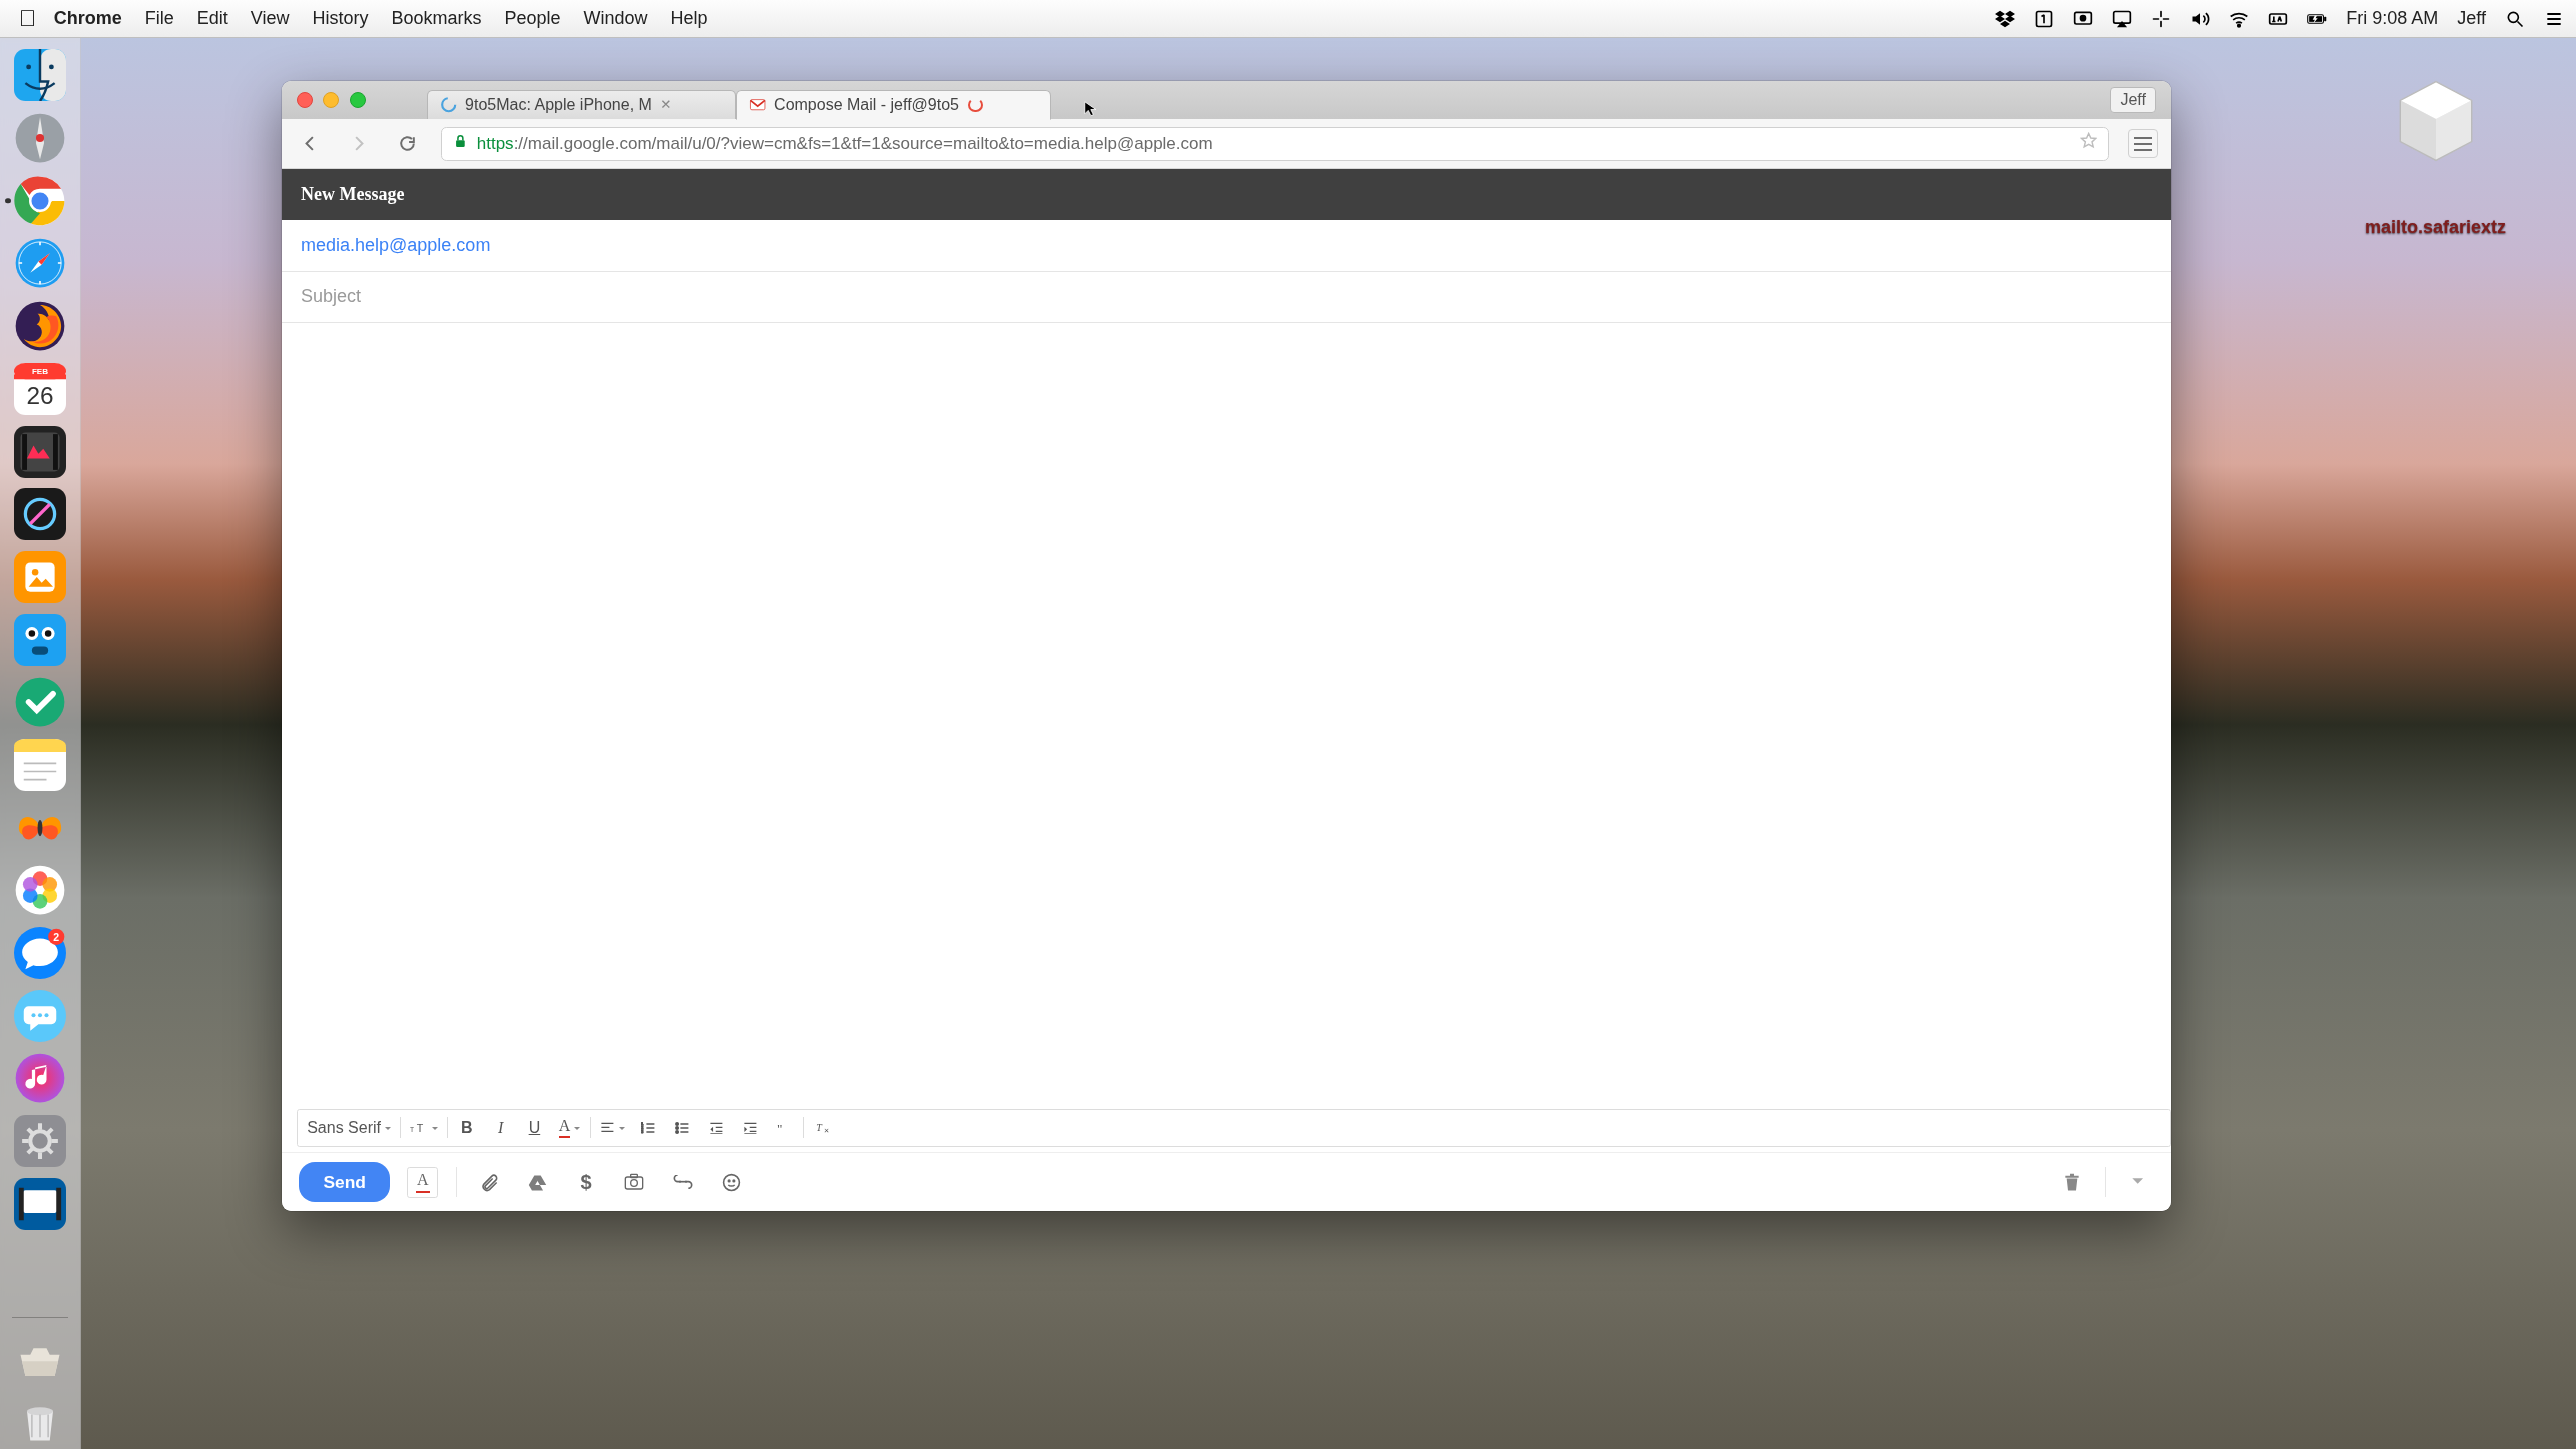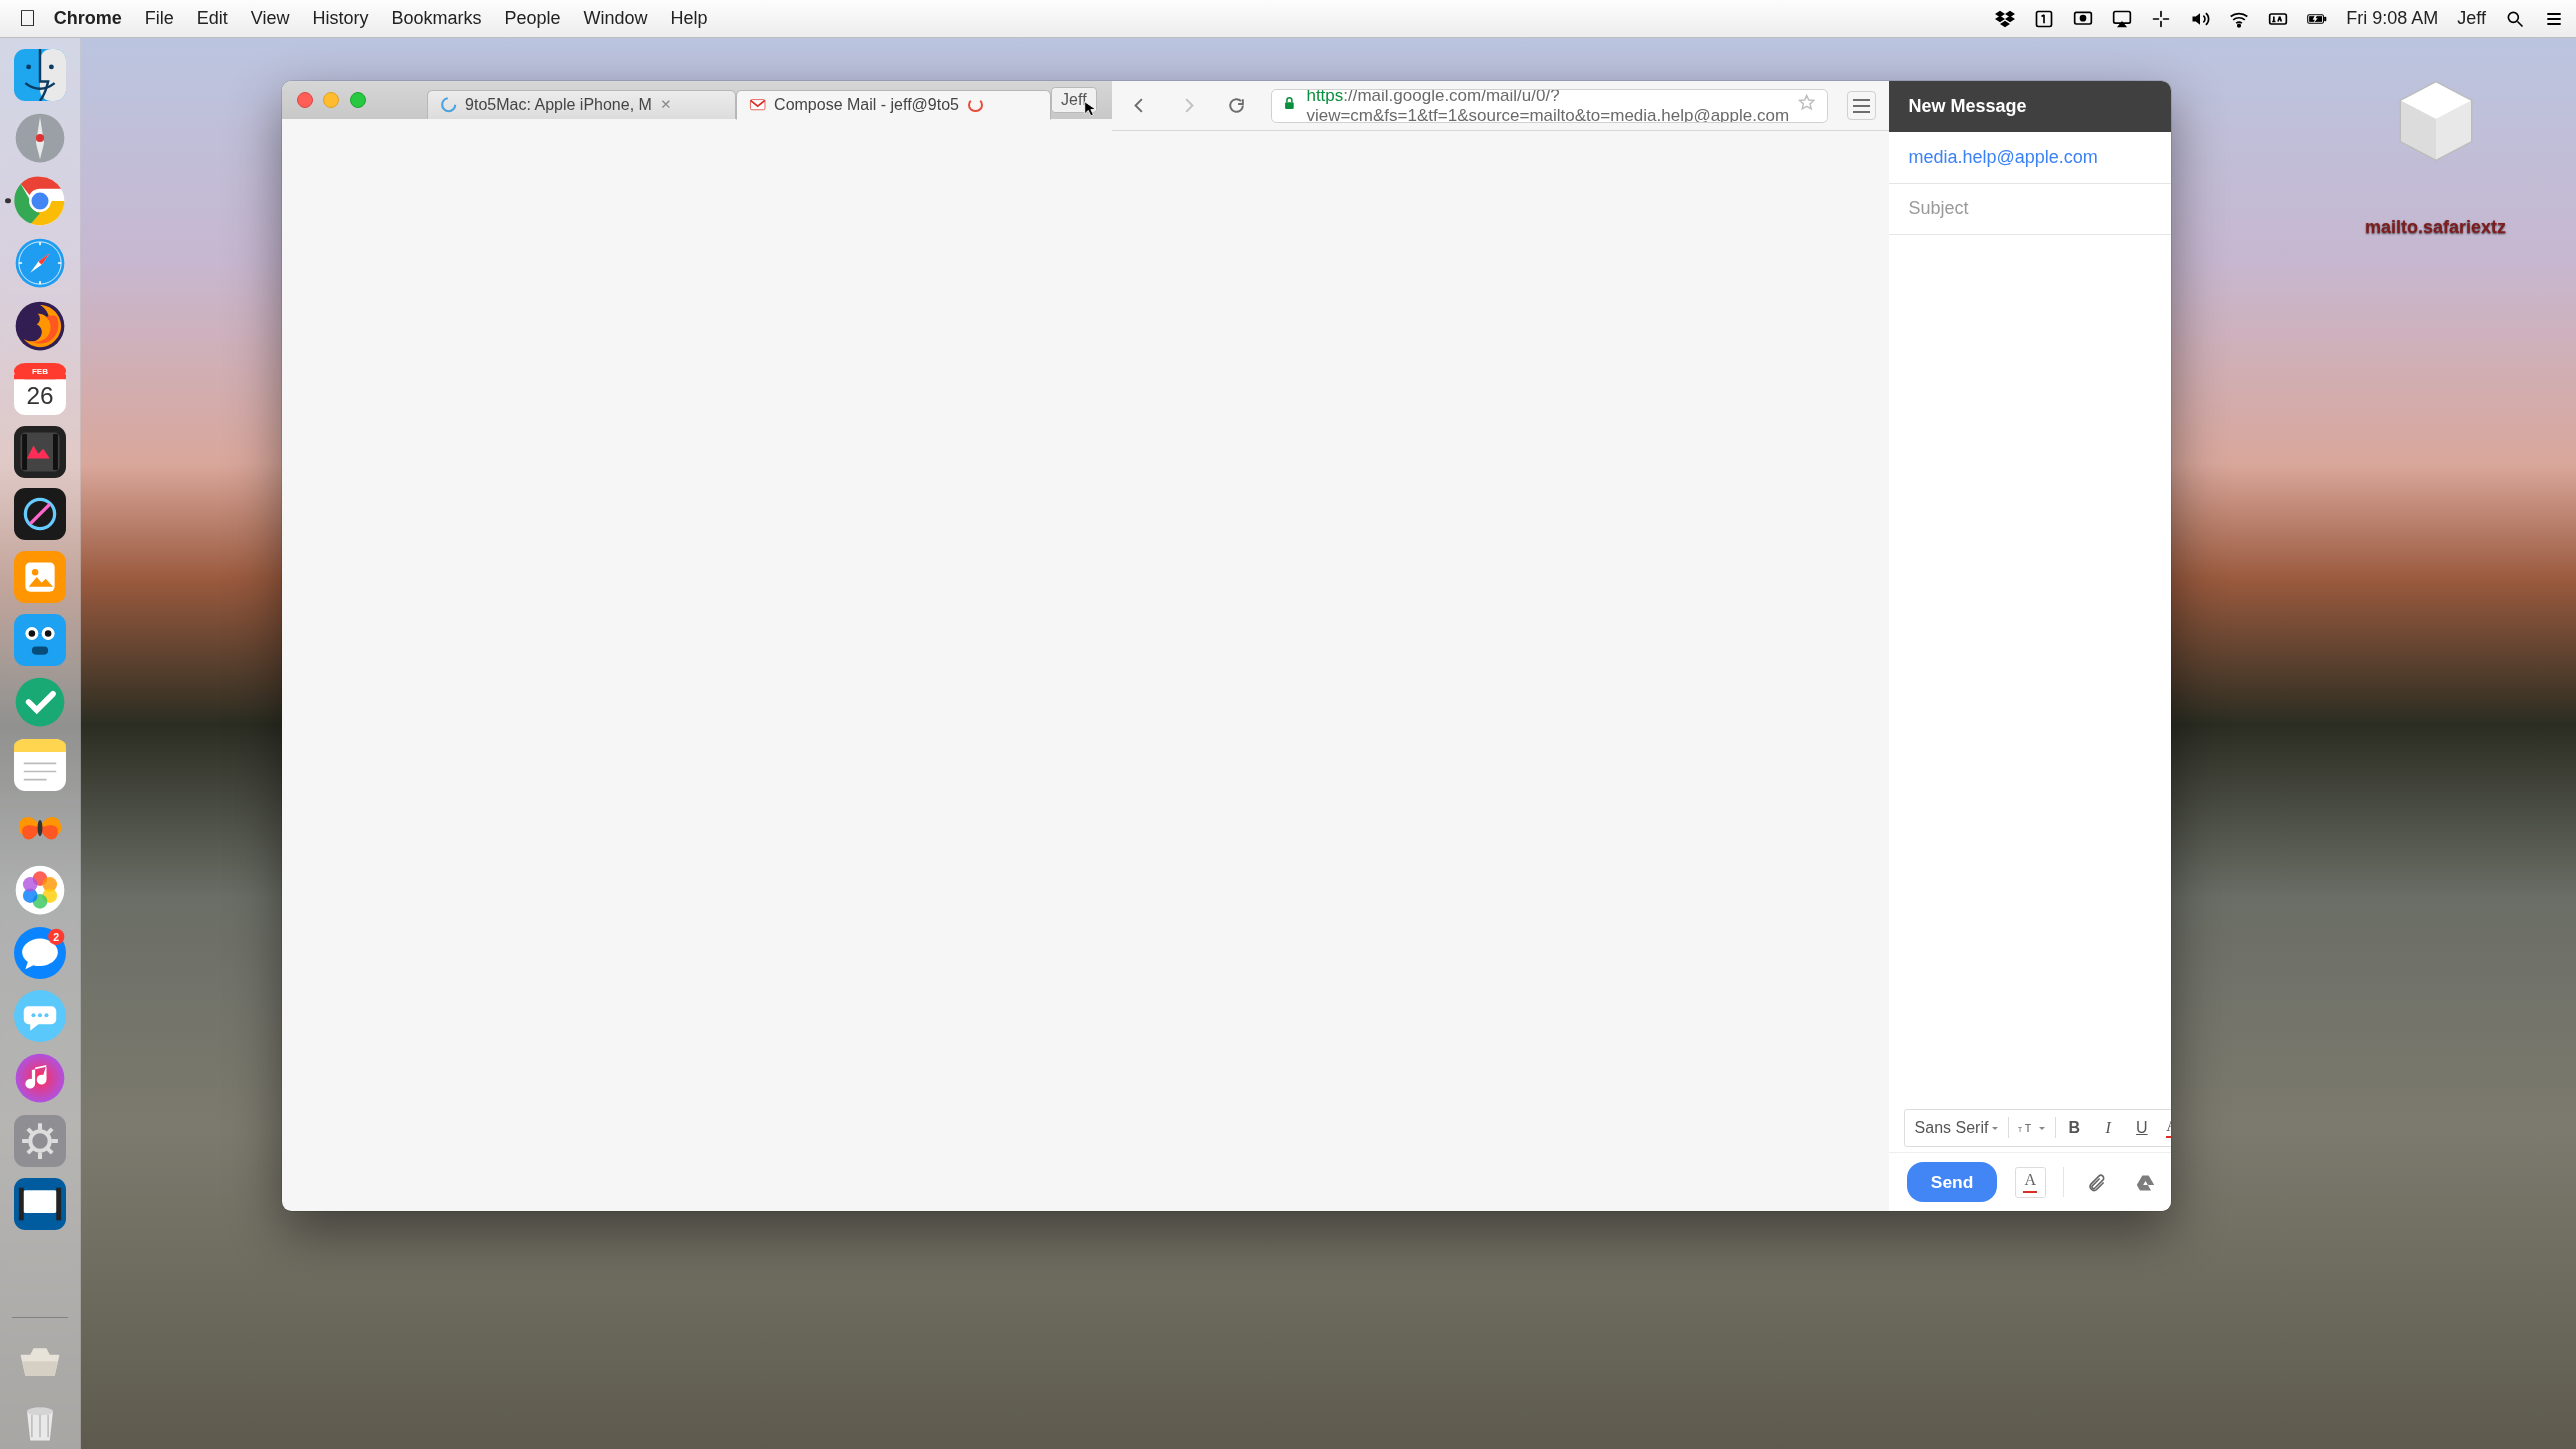--- a/index.html
+++ b/index.html
@@ -86,21 +86,21 @@
   
   .chrome-window{
     position:absolute;
     left:282px; top:81px;
     width:1889px; height:1130px;
     background:#f6f6f6;
     border-radius:9.4px;
     box-shadow:0 20px 54px rgba(0,0,0,.45), 0 0 0 0.7px rgba(0,0,0,.15);
     overflow:hidden;
     z-index:500;
-    display:flex;flex-direction:row;
+    display:flex;flex-direction:column;
   }
   .chrome-tabstrip{
     height:38px;background:linear-gradient(to bottom,#d6d6d6,#c8c8c8);
     display:flex;align-items:flex-end;padding:0 10.7px;position:relative;
   }
   .traffic-lights{position:absolute;left:14.8px;top:10.7px;display:flex;gap:10.7px;}
   .light{width:16px;height:16px;border-radius:50%;}
   .l-red{background:#ff5f57;border:0.7px solid #e1463e;}
   .l-yel{background:#febc2e;border:0.7px solid #dfa123;}
   .l-grn{background:#28c840;border:0.7px solid #1ba531;}
@@ -142,21 +142,21 @@
   .omnibox .url-https{color:#0a8f3c;}
   .omnibox .url-rest{color:#6a6a6a;}
   .omnibox .star{margin-left:auto;color:#bdbdbd;}
   .hamburger{width:29.5px;height:29.5px;display:flex;flex-direction:column;justify-content:center;align-items:center;gap:4px;padding:4px;border:0.7px solid #d0d0d0;border-radius:4px;}
   .hamburger span{display:block;width:17.4px;height:2px;background:#6e6e6e;}
 
   
   .compose-area{flex:1;display:flex;flex-direction:column;background:#fff;}
   .compose-header{
     background:#404040;color:#fff;padding:0 19px;height:51px;display:flex;align-items:center;
-    font-size:18px;font-weight:600;
+    font-size:18px;font-weight:600;font-family:Liberation Serif, serif;
   }
   .compose-field{
     border-bottom:0.7px solid #e5e5e5;padding:14.8px 19px;font-size:18px;color:#3b82f6;
   }
   .compose-field.placeholder{color:#9a9a9a;}
   .compose-body{flex:1;}
   .format-toolbar{
     border:0.7px solid #dcdcdc;border-radius:2.7px;background:#fff;
     display:inline-flex;align-items:center;height:38px;margin:0 0 5.4px 14.8px;
     font-size:16px;color:#555;

